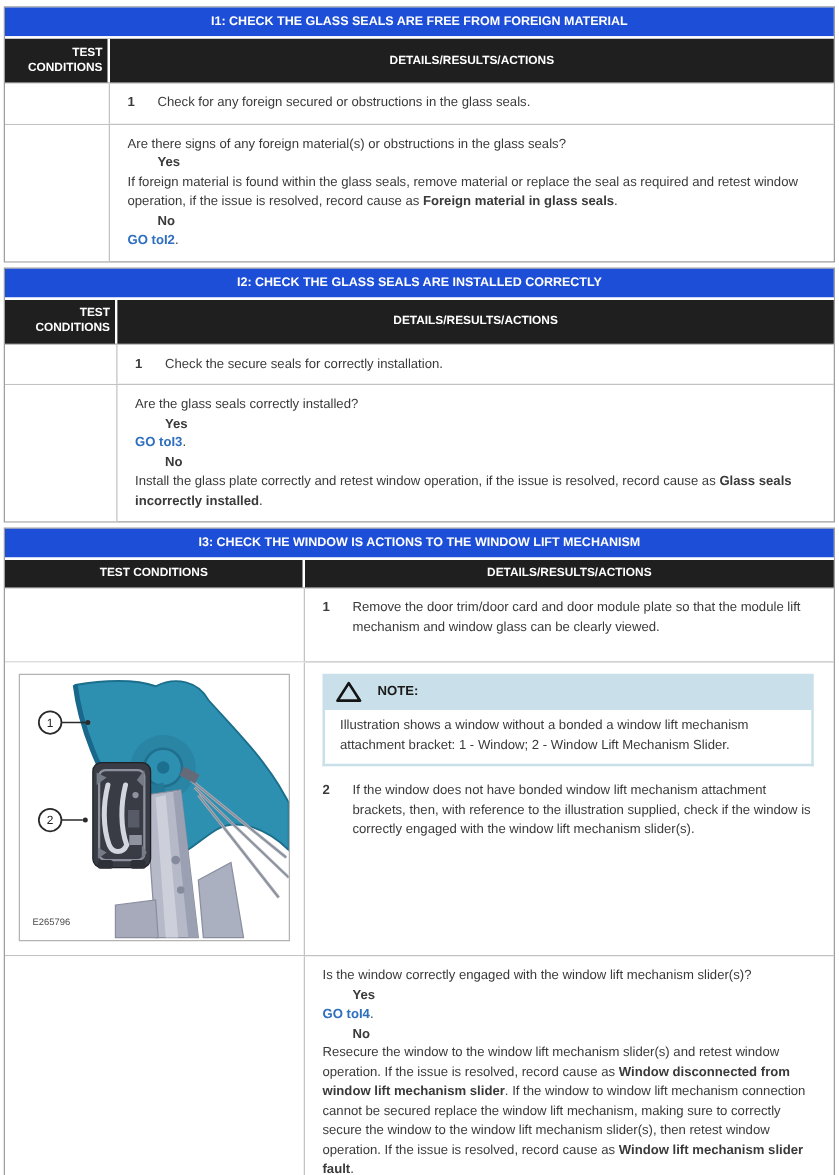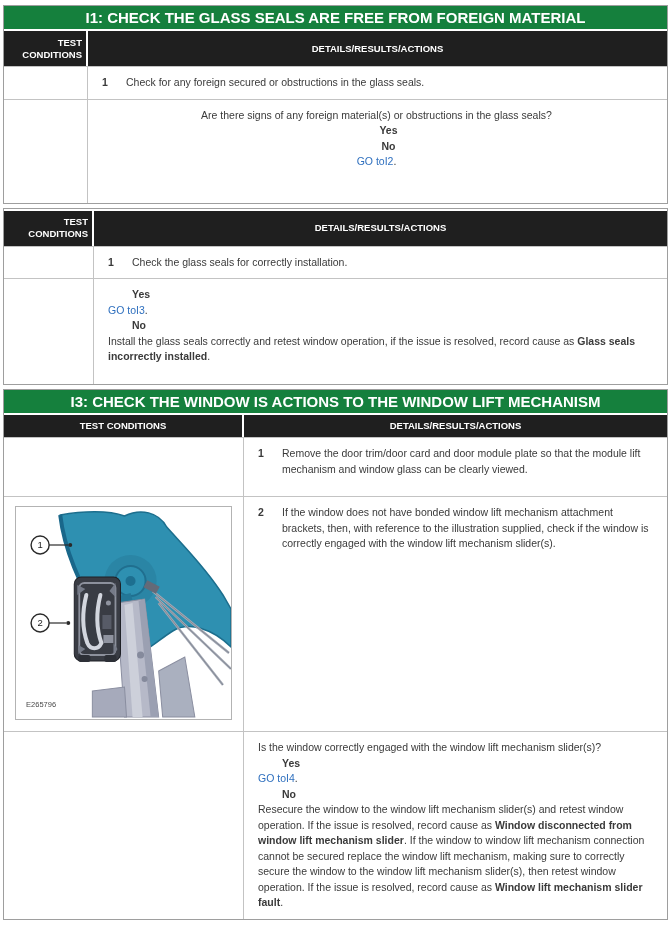--- a/index.html
+++ b/index.html
@@ -7,56 +7,56 @@
   body {
     width:671px; height:940px; overflow:hidden; position:relative;
     font-family:"Liberation Sans", sans-serif;
     color:#3a3a3a; font-size:10.5px; line-height:15.5px;
   }
   .wrap { padding:5px 3px 0 3px; }
 
   .section { border:1px solid #9e9e9e; margin-bottom:4px; background:#fff; }
 
   .tbar {
-    background:#15803d; color:#fff; text-align:center;
-    font-weight:bold; font-size:15px; line-height:11px; padding:6px 4px;
+    background:#1d4ed8; color:#fff; text-align:center;
+    font-weight:bold; font-size:10px; line-height:11px; padding:6px 4px;
   }
   .hdr-row { display:flex; border-top:2px solid #fff; border-bottom:1px solid #c3c3c3; }
   .hdr-cell {
     background:#1f1f1f; color:#fff; font-weight:bold; font-size:9.5px; line-height:12px;
     display:flex; align-items:center; justify-content:center; text-align:center;
   }
   .hdr-left { border-right:2px solid #fff; padding:5px 4px; flex:none;text-align:right; }
   .hdr-right { flex:1; padding:5px 22px;text-align:center; }
 
   .row { display:flex; }
   .row + .row { border-top:1px solid #c3c3c3; }
   .cl { flex:none; border-right:1px solid #c3c3c3; background:#fff; }
   .cr { flex:1; padding:8px 16px 8px 14px; }
 
   .s1 .cl, .s1 .hdr-left { width:84px; }
   .s2 .cl, .s2 .hdr-left { width:90px; }
   .s3 .cl, .s3 .hdr-left { width:240px; }
 
   .s1 .hdr-row, .s2 .hdr-row { min-height:38px; }
   .s1 .row-step, .s2 .row-step { min-height:31px; }
-  .s1 .row-result { min-height:104px;text-align:center; }
+  .s1 .row-result { min-height:104px; }
   .s2 .row-result { min-height:106px; }
   .s3 .hdr-row { min-height:24px; }
   .s3 .row-step1 { min-height:58px; }
   .s3 .row-main { min-height:235px; }
   .s3 .row-result { min-height:161px; }
 
   .step { display:flex; }
   .step .n { font-weight:bold; width:14px; flex:none; }
   .step .t { flex:1; padding-left:10px; }
 
   .ans { padding-left:24px; font-weight:bold; }
   .b { font-weight:bold; }
-  .link { color:#2e6fbe; font-weight:normal; cursor:pointer; }
+  .link { color:#2e6fbe; font-weight:bold; cursor:pointer; }
 
   .note { margin:1px 0 12px 0; }
   .note-h {
     background:#c9dfe9; padding:5px 10px; display:flex; align-items:center;
     font-weight:bold; font-size:10.5px; color:#1a1a1a;
   }
   .note-h .tri { margin-right:12px; display:inline-flex; }
   .note-b {
     border:2px solid #c9dfe9; border-top:none; background:#fff;
     padding:5px 12px 7px 12px;
@@ -83,47 +83,50 @@
           <span class="n">1</span>
           <span class="t">Check for any foreign secured or obstructions in the glass seals.</span>
         </div>
       </div>
     </div>
     <div class="row row-result">
       <div class="cl"></div>
       <div class="cr">
         <div>Are there signs of any foreign material(s) or obstructions in the glass seals?</div>
         <div class="ans">Yes</div>
+        <div><span>If foreign material is found within the glass seals, remove material or replace the seal as required and retest window operation, if the issue is resolved, record cause as </span><span class="b">Foreign material in glass seals</span><span>.</span></div>
         <div class="ans">No</div>
         <div><span class="link">GO toI2</span><span>.</span></div>
       </div>
     </div>
   </div>
 
   <div class="section s2">
+    <div class="tbar">I2: CHECK THE GLASS SEALS ARE INSTALLED CORRECTLY</div>
     <div class="hdr-row">
       <div class="hdr-cell hdr-left">TEST CONDITIONS</div>
       <div class="hdr-cell hdr-right">DETAILS/RESULTS/ACTIONS</div>
     </div>
     <div class="row row-step">
       <div class="cl"></div>
       <div class="cr">
         <div class="step">
           <span class="n">1</span>
-          <span class="t">Check the glass seals for correctly installation.</span>
+          <span class="t">Check the secure seals for correctly installation.</span>
         </div>
       </div>
     </div>
     <div class="row row-result">
       <div class="cl"></div>
       <div class="cr">
+        <div>Are the glass seals correctly installed?</div>
         <div class="ans">Yes</div>
         <div><span class="link">GO toI3</span><span>.</span></div>
         <div class="ans">No</div>
-        <div><span>Install the glass seals correctly and retest window operation, if the issue is resolved, record cause as </span><span class="b">Glass seals incorrectly installed</span><span>.</span></div>
+        <div><span>Install the glass plate correctly and retest window operation, if the issue is resolved, record cause as </span><span class="b">Glass seals incorrectly installed</span><span>.</span></div>
       </div>
     </div>
   </div>
 
   <div class="section s3">
     <div class="tbar">I3: CHECK THE WINDOW IS ACTIONS TO THE WINDOW LIFT MECHANISM</div>
     <div class="hdr-row">
       <div class="hdr-cell hdr-left">TEST CONDITIONS</div>
       <div class="hdr-cell hdr-right">DETAILS/RESULTS/ACTIONS</div>
     </div>
@@ -194,20 +197,31 @@
               <line x1="33" y1="116" x2="50" y2="116" stroke="#2a2a2a" stroke-width="1.2"></line>
               <circle cx="52" cy="116" r="2" fill="#2a2a2a"></circle>
               <circle cx="24" cy="116" r="9" fill="#ffffff" stroke="#2a2a2a" stroke-width="1.4"></circle>
               <text x="24" y="119.5" text-anchor="middle" font-size="9.5" fill="#222222">2</text>
             </g>
             <text x="10" y="200" font-size="7.5" fill="#4a4a4a">E265796</text>
           </svg>
         </div>
       </div>
       <div class="cr">
+        <div class="note">
+          <div class="note-h">
+            <span class="tri">
+              <svg width="22" height="19" viewBox="0 0 22 19">
+                  <path d="M11,2.5 L20,16.5 L2,16.5 Z" fill="none" stroke="#141414" stroke-width="2.2" stroke-linejoin="round"></path>
+                </svg>
+            </span>
+            <span>NOTE:</span>
+          </div>
+          <div class="note-b">Illustration shows a window without a bonded a window lift mechanism attachment bracket: 1 - Window; 2 - Window Lift Mechanism Slider.</div>
+        </div>
         <div class="step">
           <span class="n">2</span>
           <span class="t">If the window does not have bonded window lift mechanism attachment brackets, then, with reference to the illustration supplied, check if the window is correctly engaged with the window lift mechanism slider(s).</span>
         </div>
       </div>
     </div>
 
     <div class="row row-result">
       <div class="cl"></div>
       <div class="cr">

